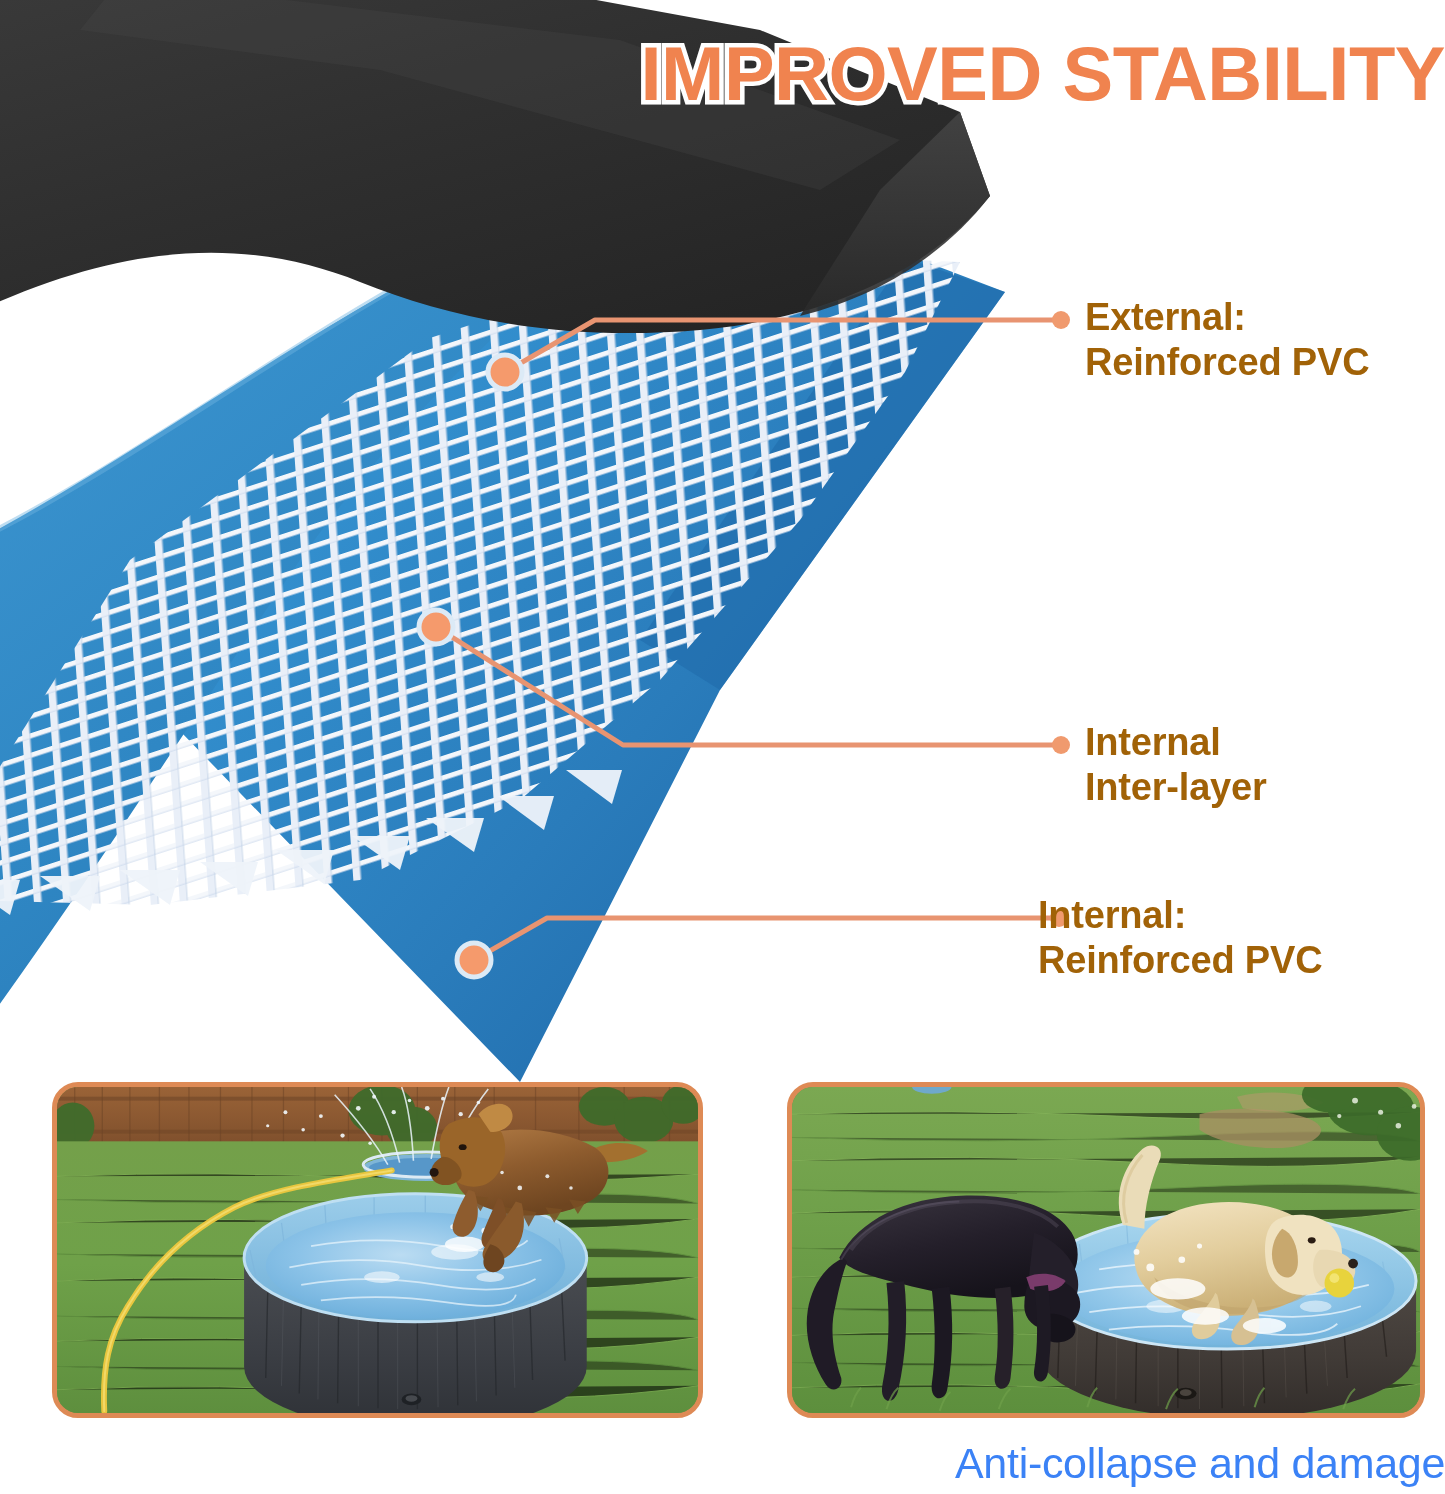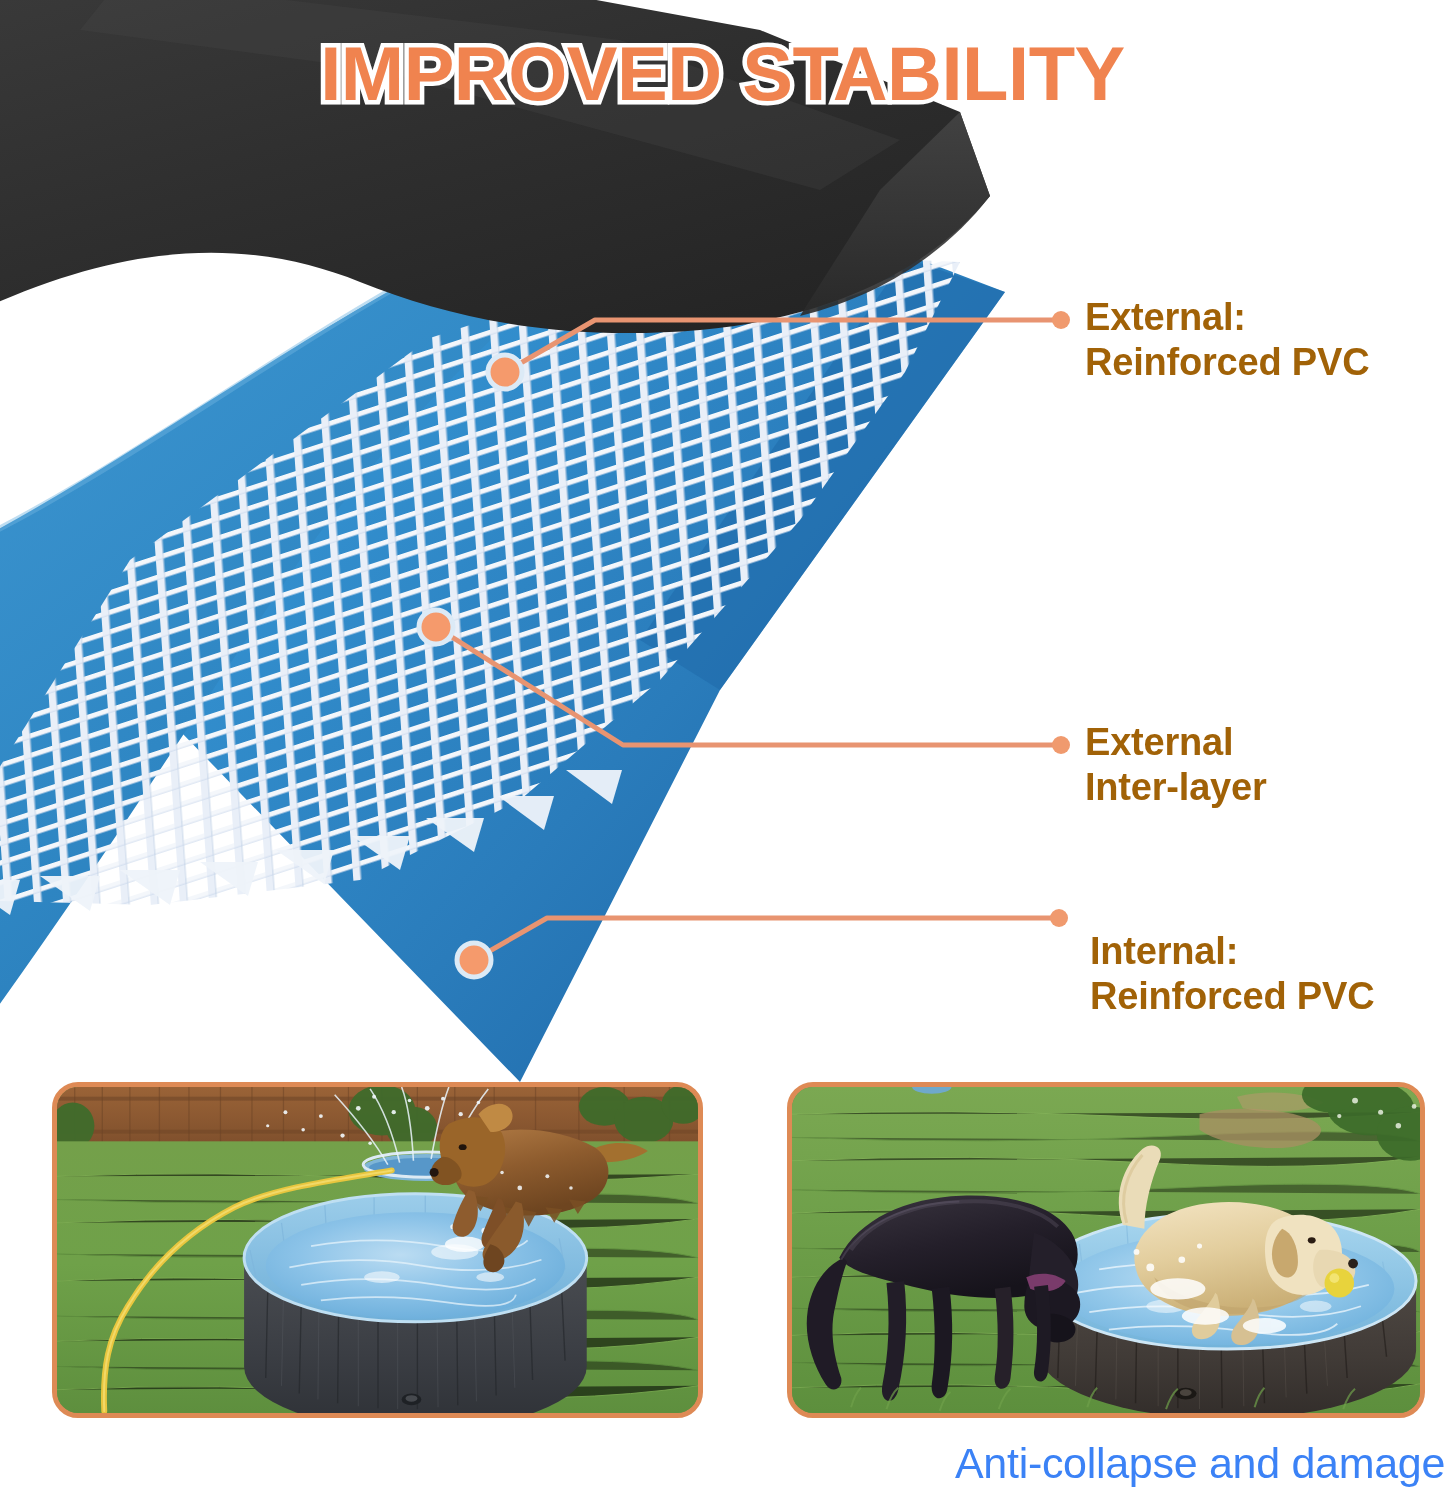--- a/index.html
+++ b/index.html
@@ -15,21 +15,21 @@
   
   #diagram {
     position:absolute; left:0; top:0; width:1445px; height:1085px;
     overflow:hidden;
   }
   #diagram svg { position:absolute; left:0; top:0; }
 
   
   #title {
     position:absolute; left:0; top:36px; width:1445px;
-    text-align:center;
+    text-align:right;
     font-size:76px; line-height:76px;
     font-weight:bold;
     letter-spacing:-0.5px;
     color:#F0834F;
     -webkit-text-stroke:9px #ffffff;
     paint-order:stroke fill;
     white-space:nowrap;
     z-index:6;
   }
 
@@ -39,21 +39,21 @@
     font-size:38px;
     line-height:45px;
     font-weight:600;
     color:#a16207;
     letter-spacing:-0.2px;
     white-space:pre-line;
     z-index:7;
   }
   #callout-external  { left:1085px; top:295px; }
   #callout-polyester { left:1085px; top:720px; }
-  #callout-internal  { left:1090px; top:893px;margin-top:36px; }
+  #callout-internal  { left:1038px; top:893px; }
 
   
   #photos {
     position:absolute; left:0; top:1080px; width:1445px; height:340px;
   }
   .photo-frame {
     position:absolute; top:2px; height:336px;
     border:5px solid #DE8A55;
     border-radius:26px;
     overflow:hidden;
@@ -189,21 +189,21 @@
         <circle cx="1061" cy="745" r="9" fill="#F09A6E"></circle>
         <circle cx="1059" cy="918" r="9" fill="#F09A6E"></circle>
       </g>
     </svg>
   </div>
 
   <div id="title">IMPROVED STABILITY</div>
 
   <div class="callout" id="callout-external">External:
 Reinforced PVC</div>
-  <div class="callout" id="callout-polyester">External
+  <div class="callout" id="callout-polyester">Internal
 Inter-layer</div>
   <div class="callout" id="callout-internal">Internal:
 Reinforced PVC</div>
 
   <div id="photos">
 
     <div class="photo-frame" id="photo-left">
       <div class="photo-inner">
         <svg viewBox="0 0 651 336" preserveAspectRatio="none" xmlns="http://www.w3.org/2000/svg">
           <defs>

